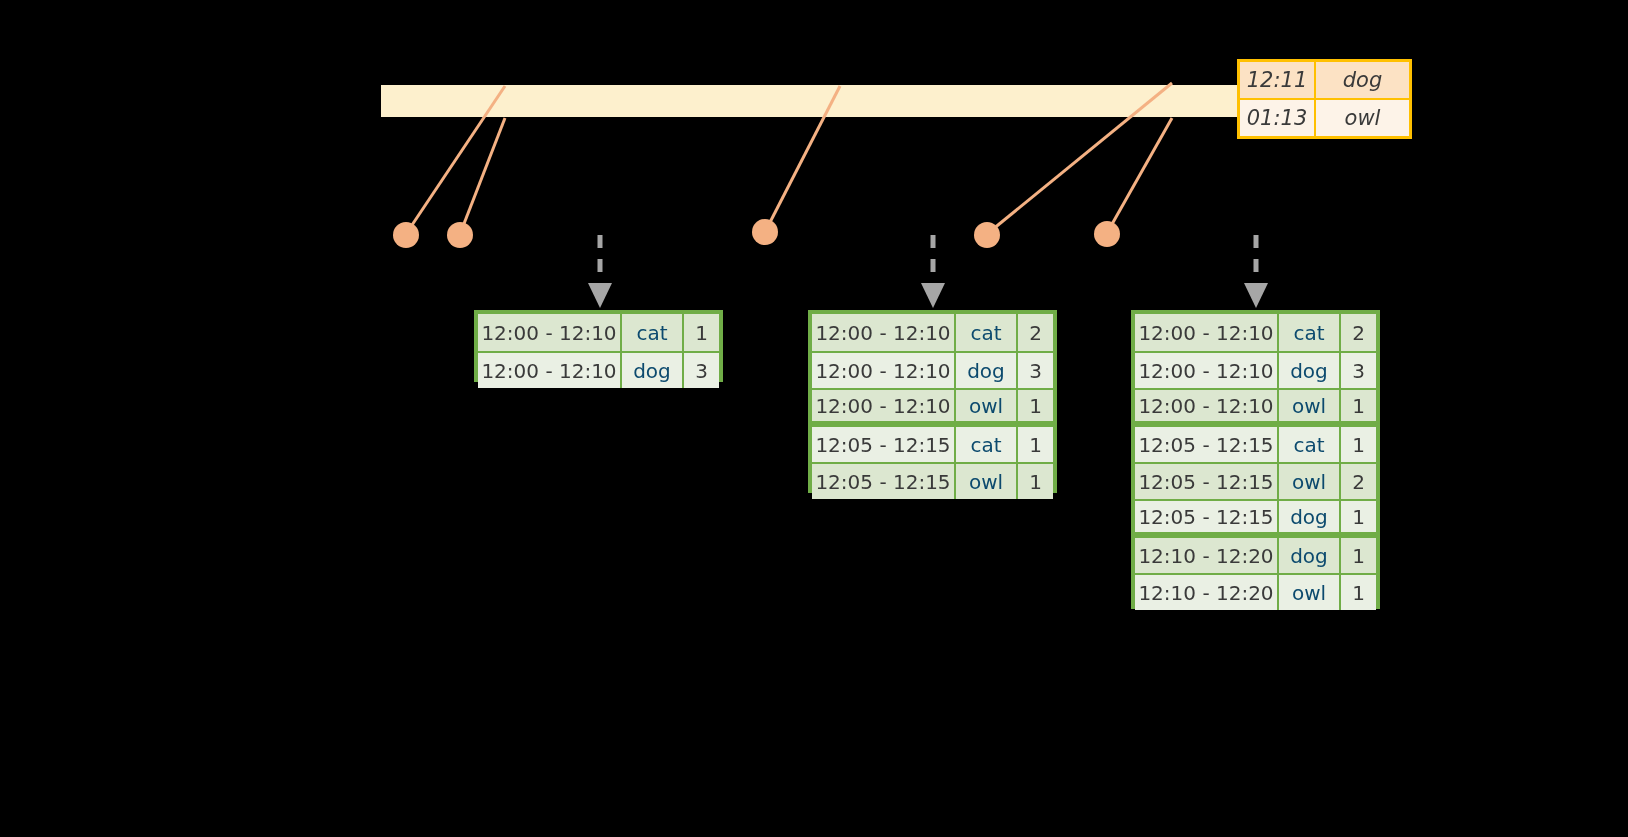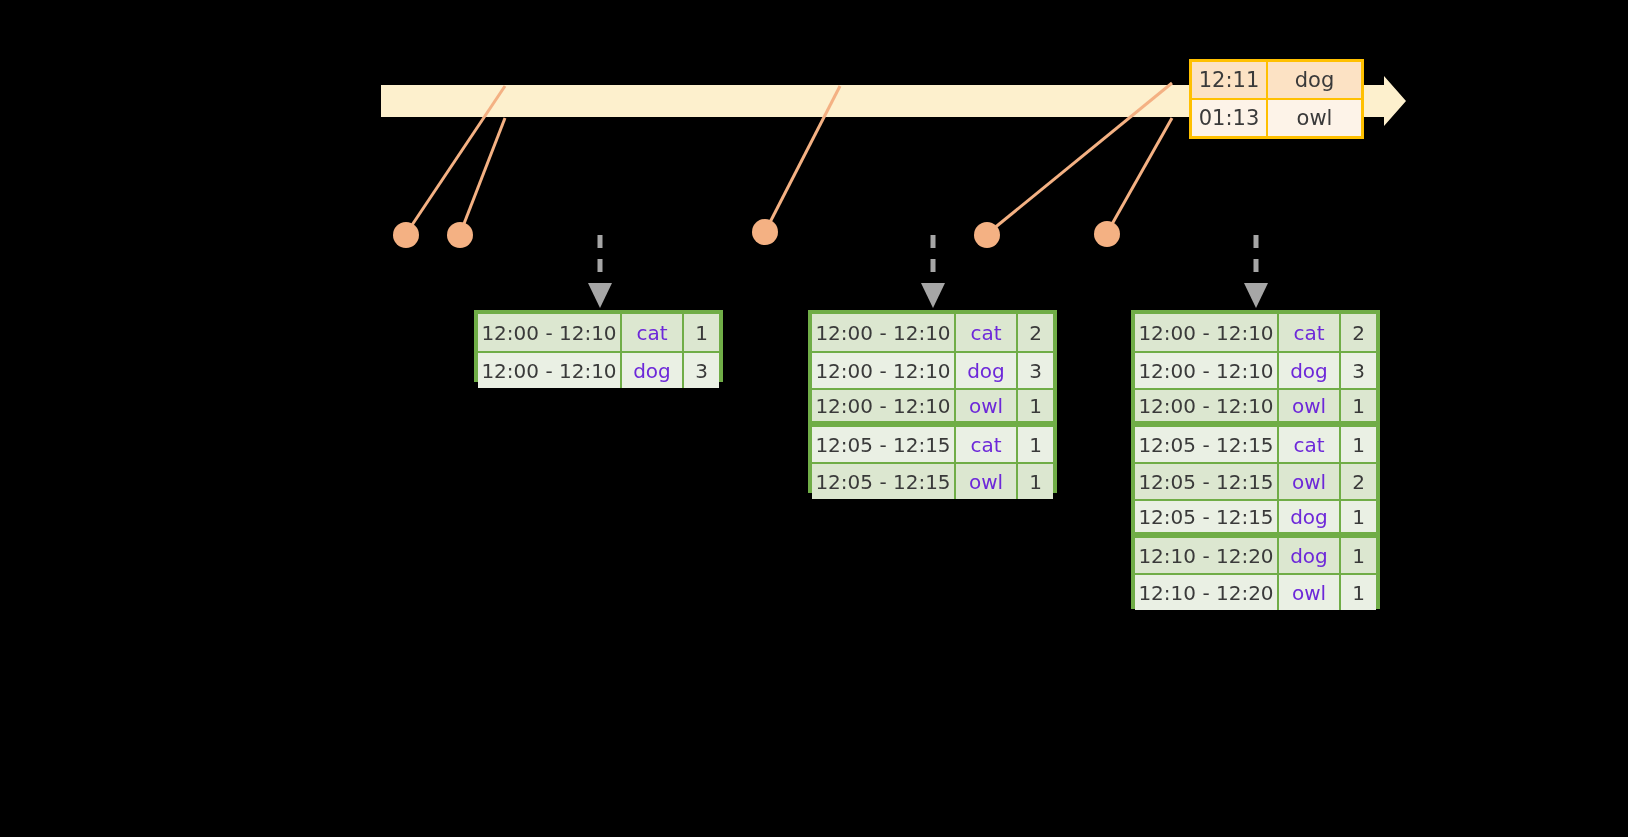--- a/index.html
+++ b/index.html
@@ -69,21 +69,21 @@
   .res-win{
     box-sizing:border-box;
     display:flex;align-items:center;justify-content:center;
     border-right:2px solid #70ad47;
     font-size:20px;color:#3a3a3a;white-space:nowrap;
   }
   .res-key{
     box-sizing:border-box;
     display:flex;align-items:center;justify-content:center;
     border-right:2px solid #70ad47;
-    font-size:20px;color:#6d28d9;white-space:nowrap;
+    font-size:20px;color:#0c4a6e;white-space:nowrap;
   }
   .res-cnt{
     box-sizing:border-box;
     display:flex;align-items:center;justify-content:center;
     font-size:20px;color:#3a3a3a;white-space:nowrap;
   }
 </style>
 </head>
 <body>
 
@@ -119,21 +119,21 @@
     </g>
     <g fill="#a6a6a6">
       <polygon points="588,283 612,283 600,308"></polygon>
       <polygon points="921,283 945,283 933,308"></polygon>
       <polygon points="1244,283 1268,283 1256,308"></polygon>
     </g>
   </svg>
 
 
 
-  <div class="evt-box" style="left:1189px;top:59px;width:175px;height:80px;">
+  <div class="evt-box" style="left:1237px;top:59px;width:175px;height:80px;font-style:italic;">
     <div class="evt-row shade-a">
       <span class="evt-time" style="width:76px;">12:11</span>
       <span class="evt-words">dog</span>
     </div>
     <div class="evt-row shade-b">
       <span class="evt-time" style="width:76px;">01:13</span>
       <span class="evt-words">owl</span>
     </div>
   </div>
 

